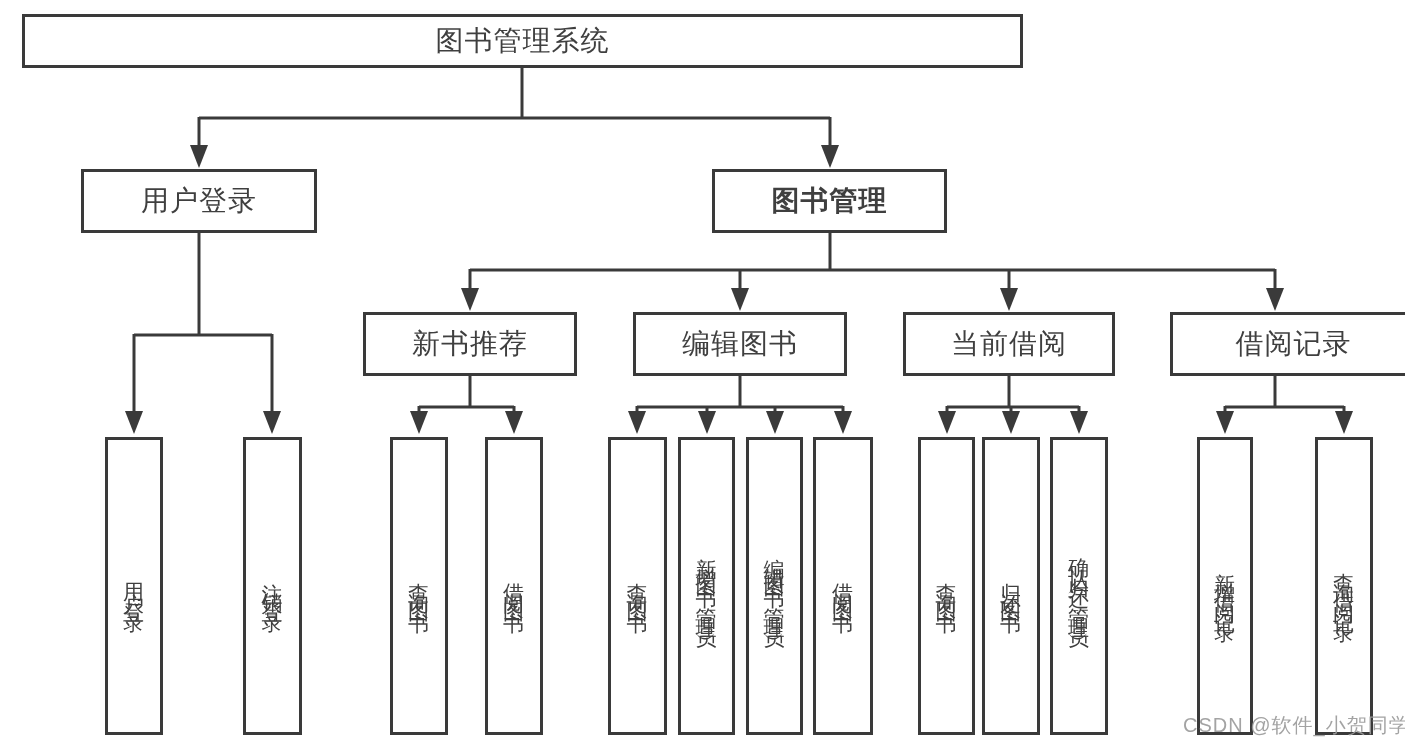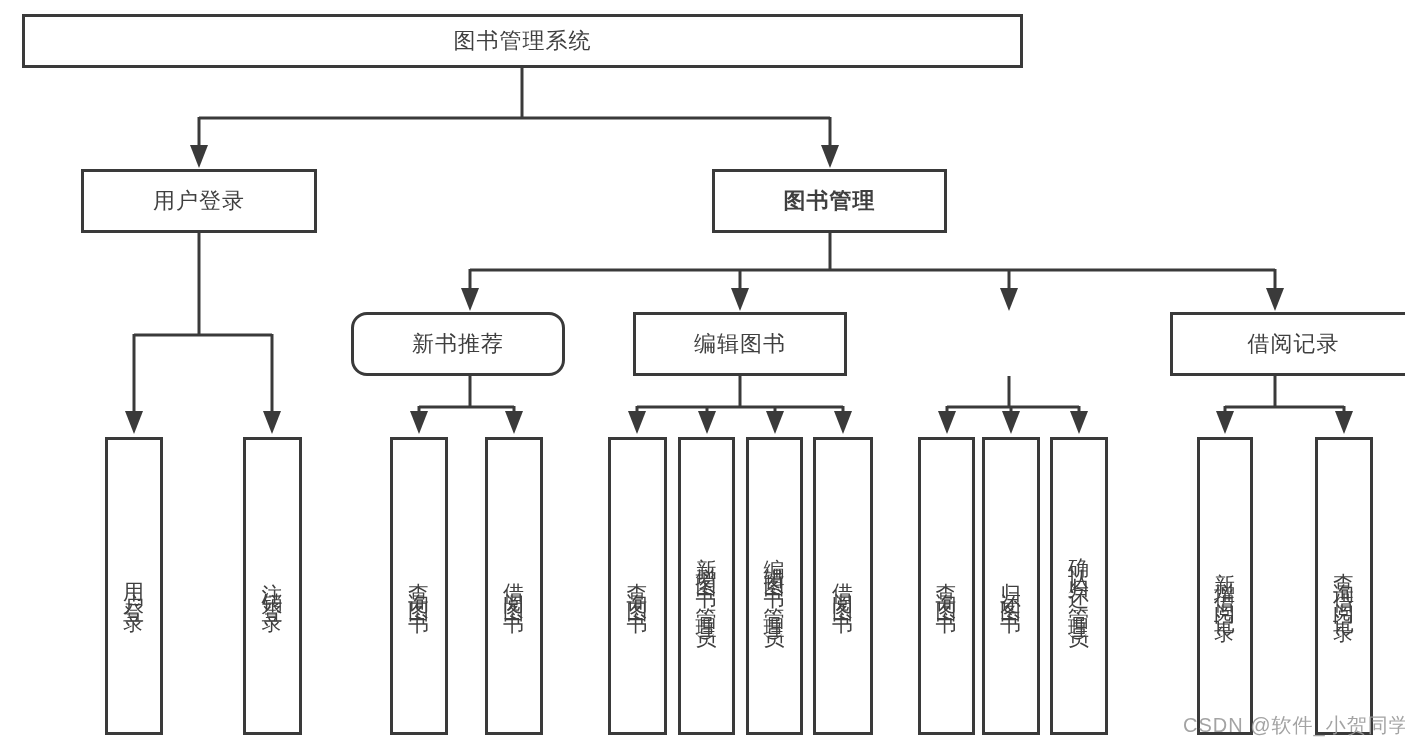--- a/index.html
+++ b/index.html
@@ -15,26 +15,26 @@
     position:relative;width:1405px;height:747px;background:var(--pagebg);
     overflow:hidden;
   }
   .canvas svg{position:absolute;left:0;top:0;}
   .canvas svg line{stroke:var(--line);stroke-width:3;}
   .canvas svg polygon{fill:var(--line);stroke:none;}
   .node{
     position:absolute;box-sizing:border-box;
     background:var(--boxbg);border:3px solid var(--line);
     display:flex;align-items:center;justify-content:center;
-    color:var(--text);font-size:22px;letter-spacing:1px;
+    color:var(--text);font-size:28px;letter-spacing:1px;
   }
   .h-root  {left:22px;  top:14px;  width:1001px;height:54px;}
   .h-login {left:81px;  top:169px; width:236px; height:64px;}
   .h-mgmt  {left:712px; top:169px; width:235px; height:64px;font-weight:bold;}
-  .h-new   {left:351px; top:312px; width:214px; height:64px;border-radius:16px;}
+  .h-new   {left:363px; top:312px; width:214px; height:64px;}
   .h-bor   {left:633px; top:312px; width:214px; height:64px;}
   .h-cur   {left:903px; top:312px; width:212px; height:64px;}
   .h-rec   {left:1170px;top:312px; width:247px; height:64px;}
   .leaf{
     top:437px;height:298px;
     writing-mode:vertical-rl;text-orientation:mixed;
     font-size:21px;letter-spacing:10px;line-height:1;
   }
   .v-login1{left:105px; width:58px;}
   .v-login2{left:243px; width:59px;}
@@ -146,20 +146,23 @@
   <div class="node h-mgmt">
     <span>图书管理</span>
   </div>
 
   <div class="node h-new">
     <span>新书推荐</span>
   </div>
   <div class="node h-bor">
     <span>编辑图书</span>
   </div>
+  <div class="node h-cur">
+    <span>当前借阅</span>
+  </div>
   <div class="node h-rec">
     <span>借阅记录</span>
   </div>
 
   <div class="node leaf v-login1">
     <span>用户登录</span>
   </div>
   <div class="node leaf v-login2">
     <span>注销登录</span>
   </div>

